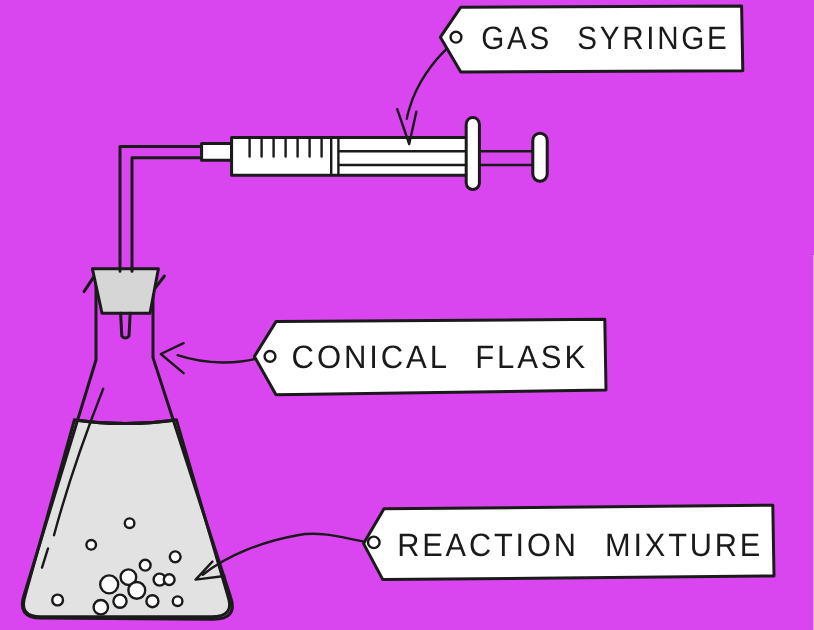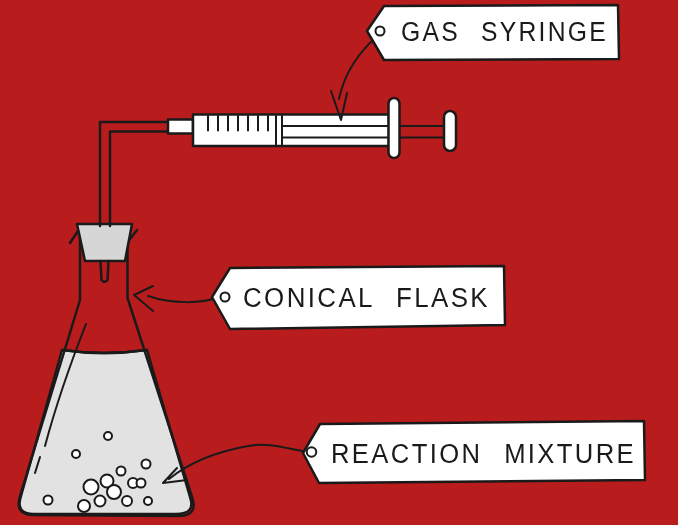--- a/index.html
+++ b/index.html
@@ -1,18 +1,18 @@
 <!DOCTYPE html>
 <html><head>
 <meta charset="utf-8">
 <title>Diagram</title>
 <style>
   html,body { margin:0; padding:0; background:#ffffff; }
   .canvas {
-    position:relative; width:678px; height:525px; background:#b91c1c;
+    position:relative; width:678px; height:525px; background:#d946ef;
     overflow:hidden; font-family:"Liberation Sans", sans-serif;
   }
   svg { display:block; }
   
   .ln  { fill:none; stroke:#1a1a1a; stroke-width:2.5; stroke-linecap:round; stroke-linejoin:round; }
   .lnt { fill:none; stroke:#1a1a1a; stroke-width:2;   stroke-linecap:round; stroke-linejoin:round; }
   
   .edge { stroke:#1a1a1a; stroke-width:2.5; stroke-linecap:round; stroke-linejoin:round; }
   .fill-white { fill:#ffffff; }
   .bubble { fill:#ffffff; stroke:#1a1a1a; stroke-width:2; }

